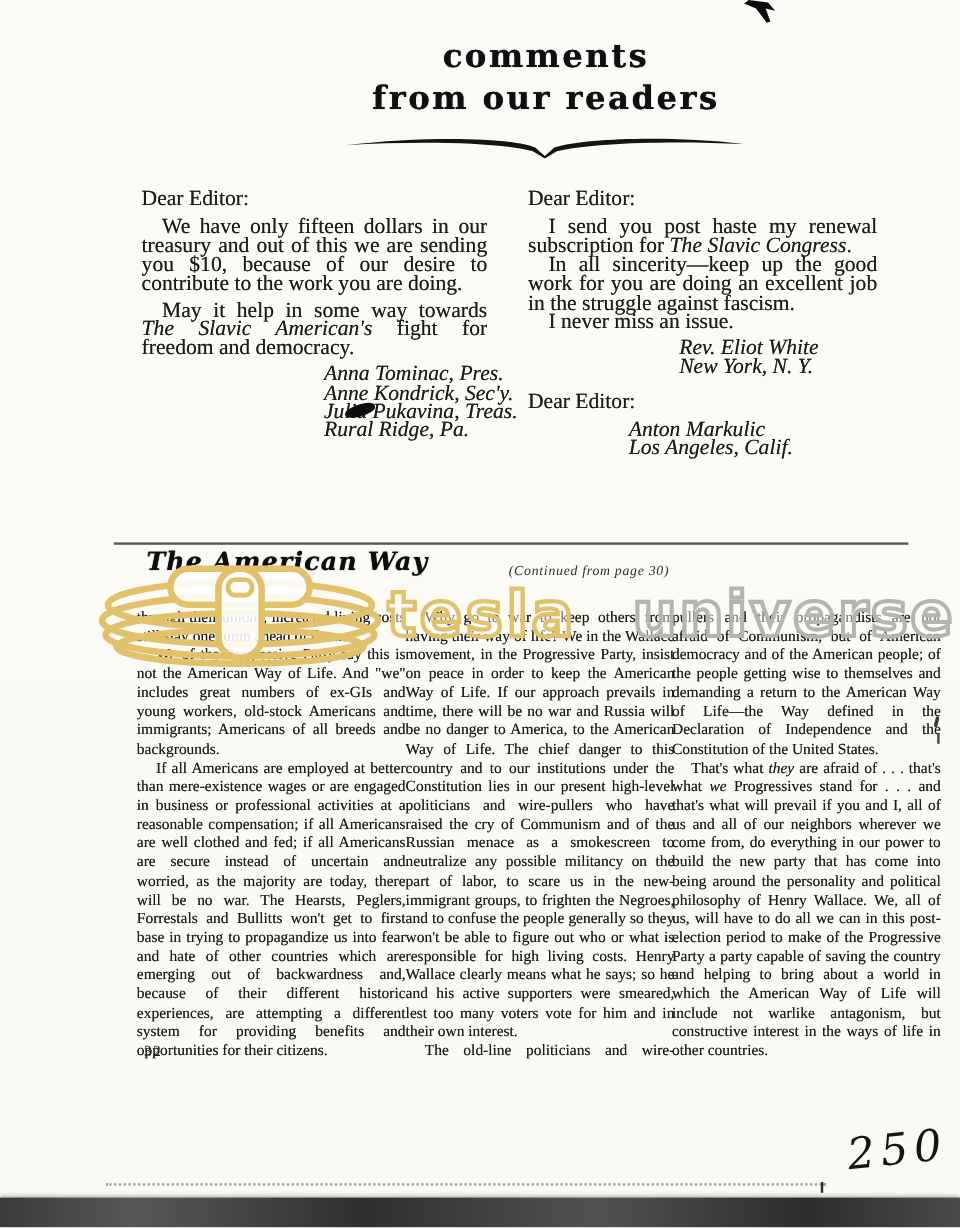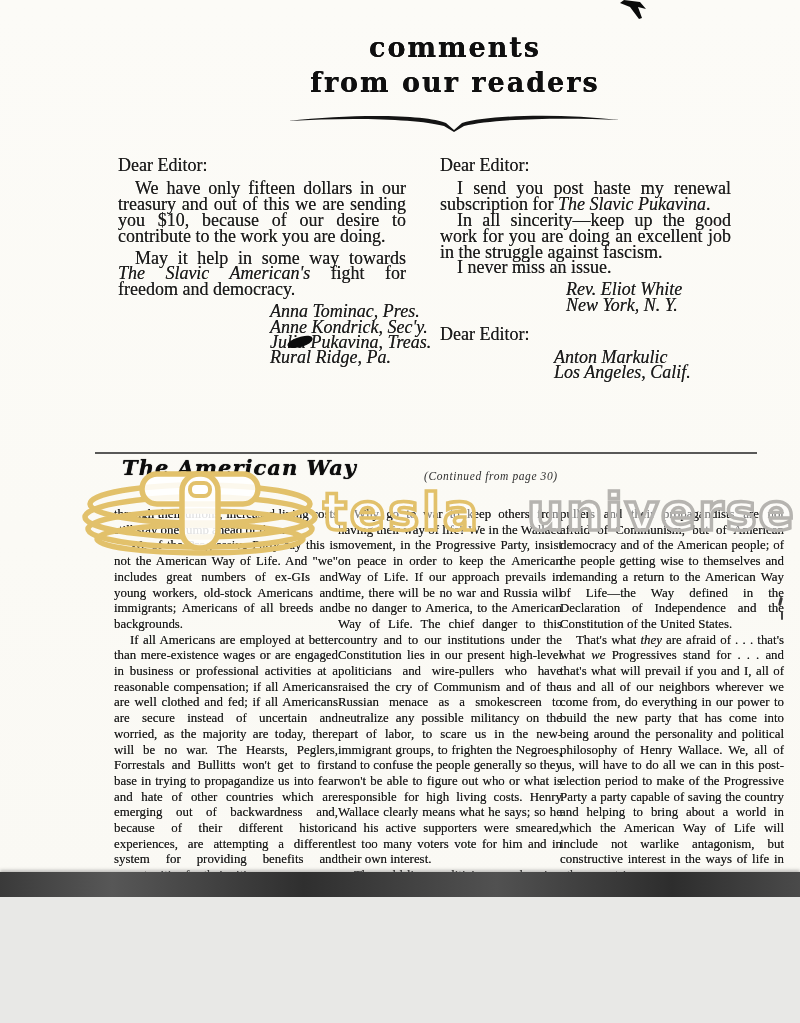--- a/index.html
+++ b/index.html
@@ -1,16 +1,16 @@
 <!DOCTYPE html>
 <html><head>
 <meta charset="utf-8">
 <style>
   html,body{margin:0;padding:0;background:#e8e8e6;}
-  .page{position:relative;width:800px;height:897px;margin:0 auto;overflow:hidden;
+  .page{position:relative;width:800px;height:1023px;margin:0 auto;overflow:hidden;
         background:linear-gradient(180deg,#fcfbf7 0%,#fbfaf5 60%,#faf9f4 100%);
         font-family:"Liberation Serif","DejaVu Serif",serif;color:#1b1b1b;}
   .abs{position:absolute;}
   
   .header{left:255px;top:30px;width:400px;text-align:center;}
   .h1{font-family:"DejaVu Serif","Liberation Serif",serif;font-weight:bold;font-size:27px;
       letter-spacing:2px;line-height:35px;color:#0f0f0f;text-shadow:0 0 0.6px #000;}
   
   .lh{font-size:18px;line-height:15.9px;text-shadow:0 0 0.4px rgba(25,25,25,.75);}
   .letters p{margin:0;text-indent:17px;text-align:justify;}
@@ -74,29 +74,29 @@
       <div>Anna Tominac, Pres.</div>
       <div>Anne Kondrick, Sec'y.</div>
       <div>Julia Pukavina, Treas.</div>
       <div>Rural Ridge, Pa.</div>
     </div>
   </div>
   <div class="abs smear"></div>
 
   <div class="abs letters lh" style="left:440px;top:158px;width:291px">
     <p class="sal">Dear Editor:</p>
-    <p><span>I send you post haste my renewal subscription for </span><i>The Slavic Pukavina</i><span>.</span></p>
+    <p><span>I send you post haste my renewal subscription for </span><i>The Slavic Congress</i><span>.</span></p>
     <p><span>In all sincerity—keep up the good work for you are doing an excellent job in the struggle against fascism.</span></p>
     <p><span>I never miss an issue.</span></p>
     <div class="sig" style="margin-left:126px">
       <div>Rev. Eliot White</div>
       <div>New York, N. Y.</div>
     </div>
     <p class="sal g14">Dear Editor:</p>
-    <div class="sig" style="margin-left:114px">
+    <div class="sig" style="margin-left:84px">
       <div>Anton Markulic</div>
       <div>Los Angeles, Calif.</div>
     </div>
   </div>
 
   <div class="abs rule"></div>
   <div class="abs title">The American Way</div>
   <div class="abs cont">(Continued from page 30)</div>
 
   <div class="abs col" style="left:114px">

